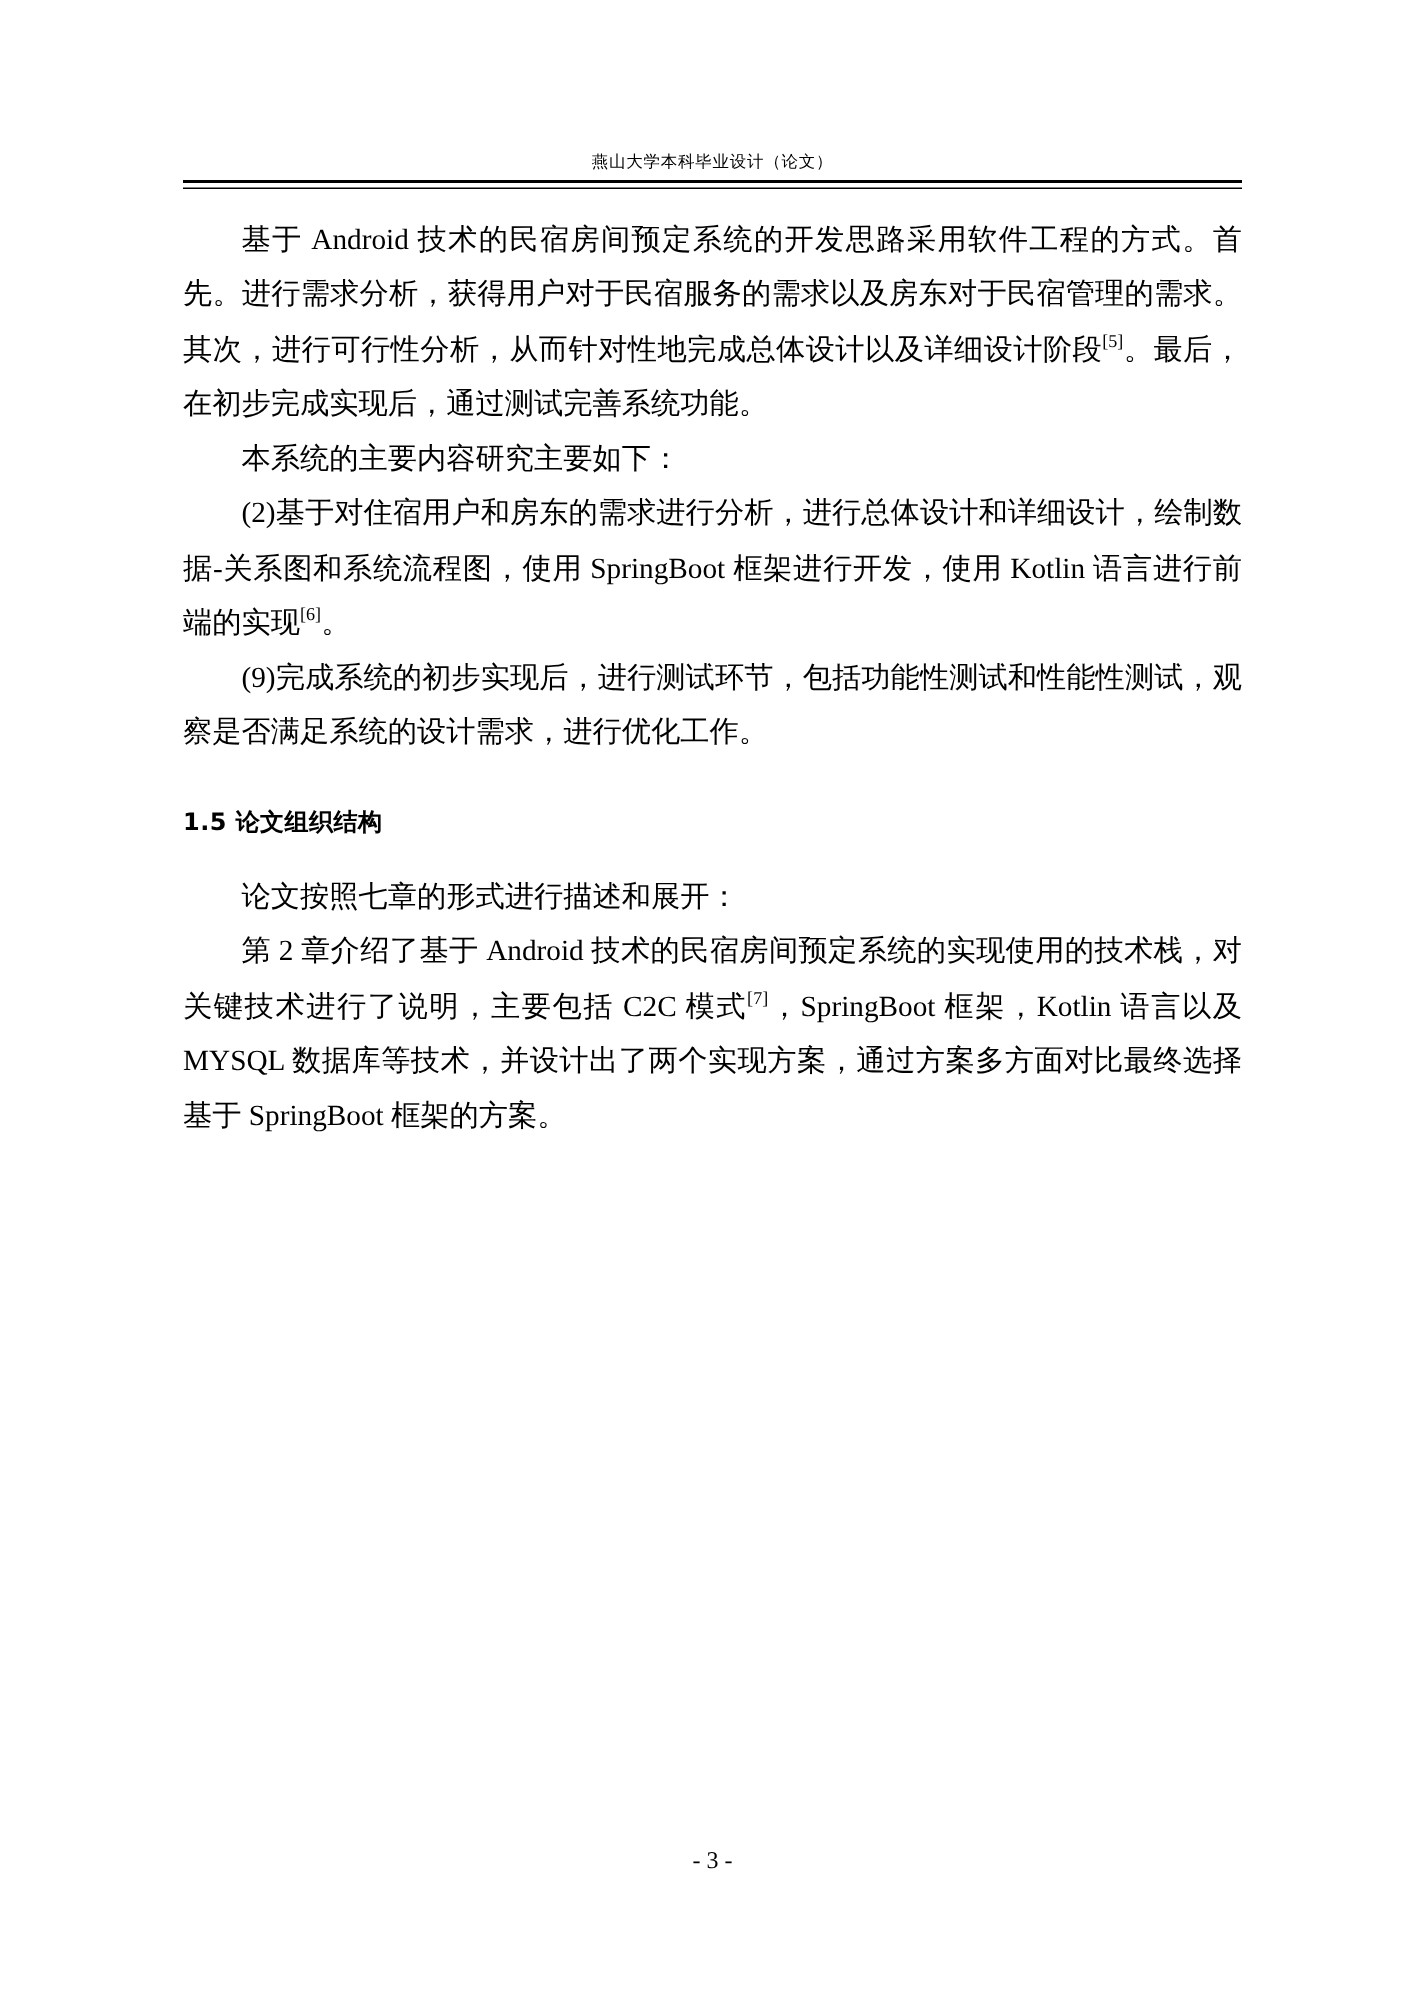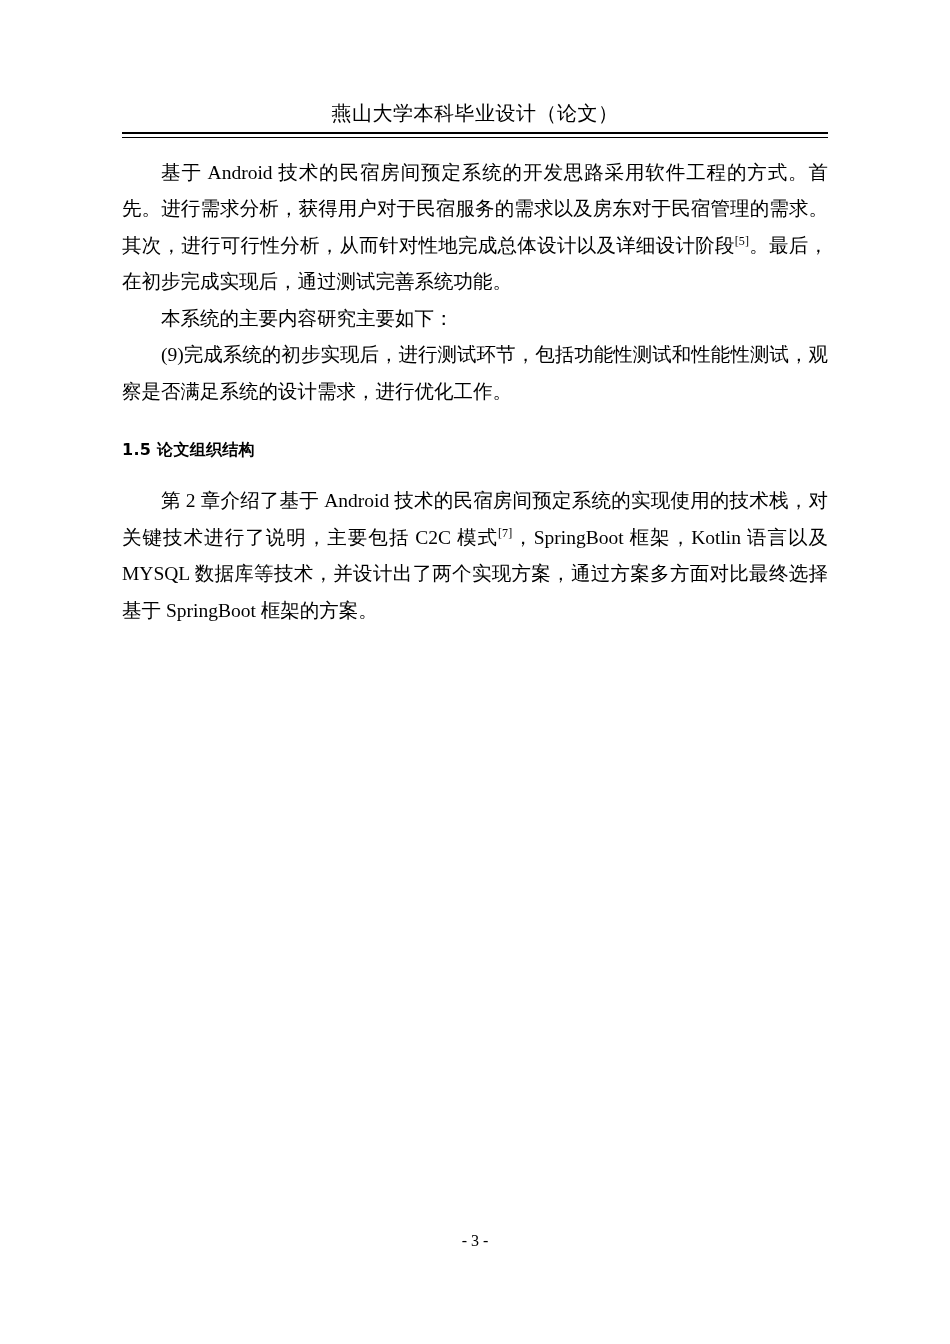--- a/index.html
+++ b/index.html
@@ -19,21 +19,21 @@
   }
   .content {
     position: absolute;
     left: 122px;
     top: 100px;
     width: 706px;
   }
   .header-title {
     text-align: center;
     font-family: "DejaVu Sans", "Liberation Sans", sans-serif;
-    font-size: 20px;
+    font-size: 11px;
     letter-spacing: 0.5px;
     color: #000;
     padding-bottom: 5px;
   }
   .header-rule-thick {
     border-top: 2.4px solid #000;
     margin: 0;
   }
   .header-rule-thin {
     border-top: 1px solid #000;
@@ -82,24 +82,26 @@
 
     <div class="page-header">
       <div class="header-title">燕山大学本科毕业设计（论文）</div>
       <div class="header-rule-thick"></div>
       <div class="header-rule-thin"></div>
     </div>
 
     <div class="body-text">
       <p class="para">基于 Android 技术的民宿房间预定系统的开发思路采用软件工程的方式。首先。进行需求分析，获得用户对于民宿服务的需求以及房东对于民宿管理的需求。其次，进行可行性分析，从而针对性地完成总体设计以及详细设计阶段<sup>[5]</sup>。最后，在初步完成实现后，通过测试完善系统功能。</p>
       <p class="para">本系统的主要内容研究主要如下：</p>
+      <p class="para">(2)基于对住宿用户和房东的需求进行分析，进行总体设计和详细设计，绘制数据-关系图和系统流程图，使用 SpringBoot 框架进行开发，使用 Kotlin 语言进行前端的实现<sup>[6]</sup>。</p>
       <p class="para">(9)完成系统的初步实现后，进行测试环节，包括功能性测试和性能性测试，观察是否满足系统的设计需求，进行优化工作。</p>
 
       <h2 class="section-heading">1.5 论文组织结构</h2>
 
+      <p class="para">论文按照七章的形式进行描述和展开：</p>
       <p class="para">第 2 章介绍了基于 Android 技术的民宿房间预定系统的实现使用的技术栈，对关键技术进行了说明，主要包括 C2C 模式<sup>[7]</sup>，SpringBoot 框架，Kotlin 语言以及 MYSQL 数据库等技术，并设计出了两个实现方案，通过方案多方面对比最终选择基于 SpringBoot 框架的方案。</p>
     </div>
   </div>
 
   <div class="footer">
     <span>- 3 -</span>
   </div>
 
 </div>
 

